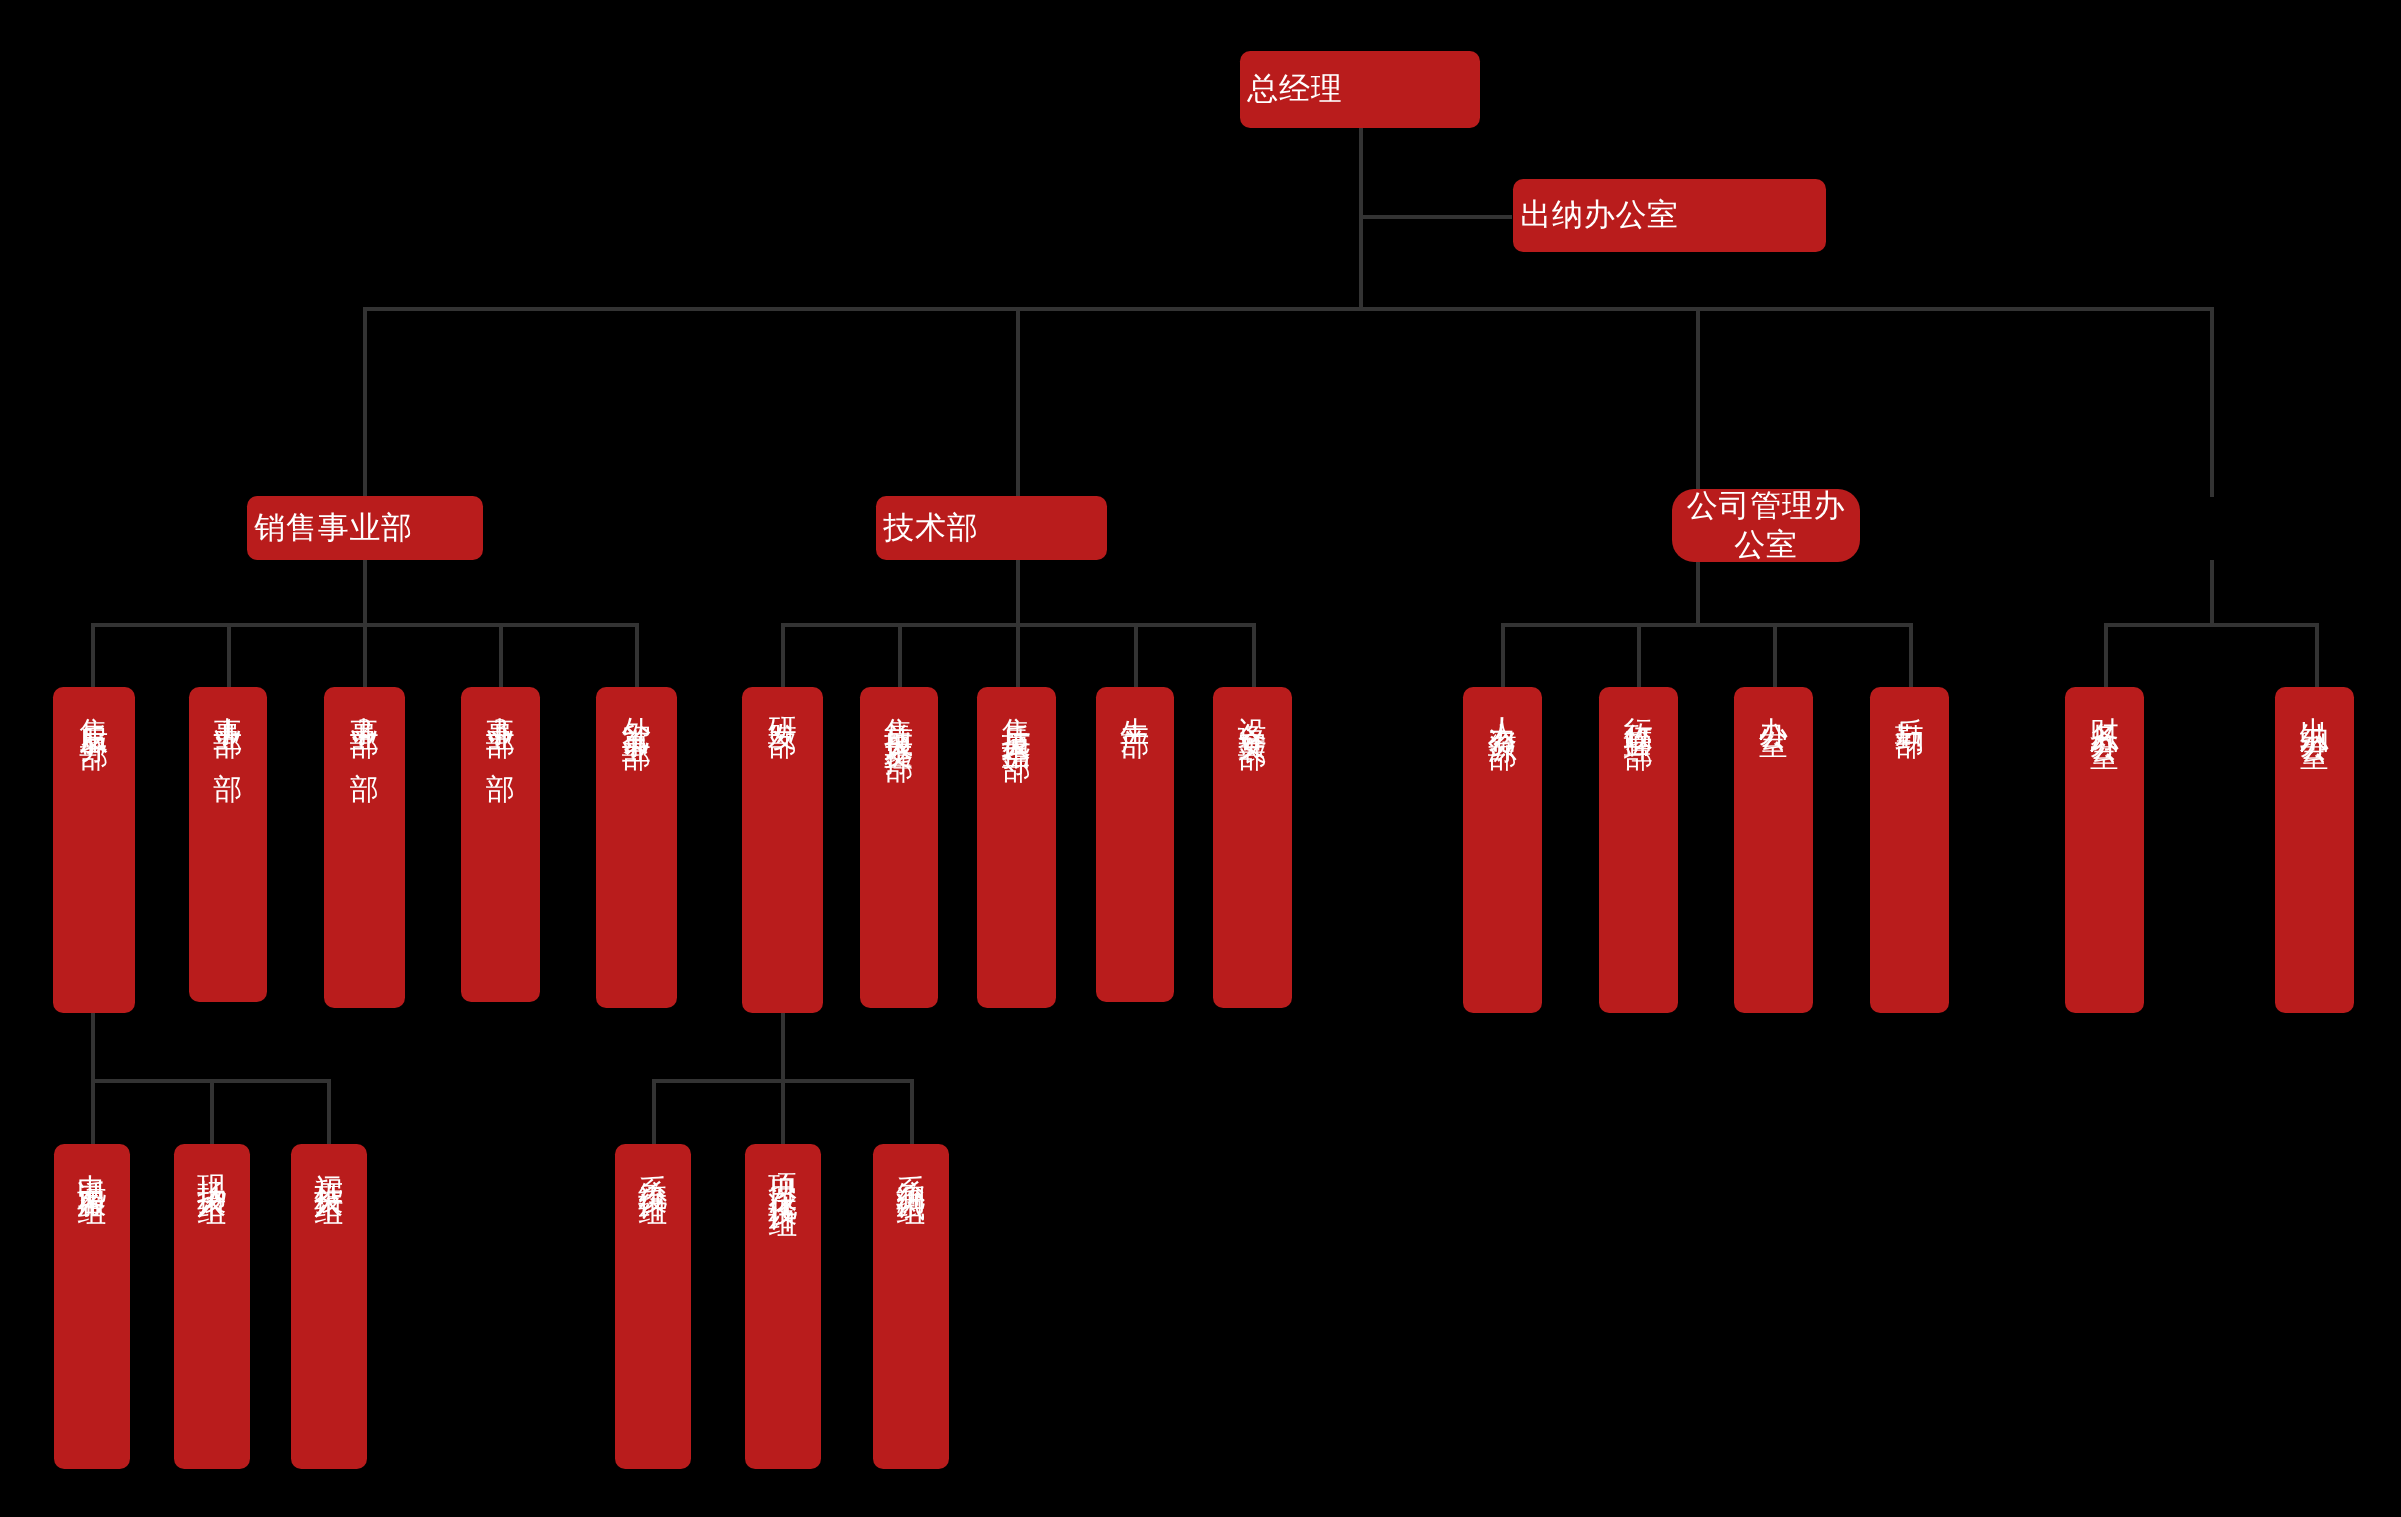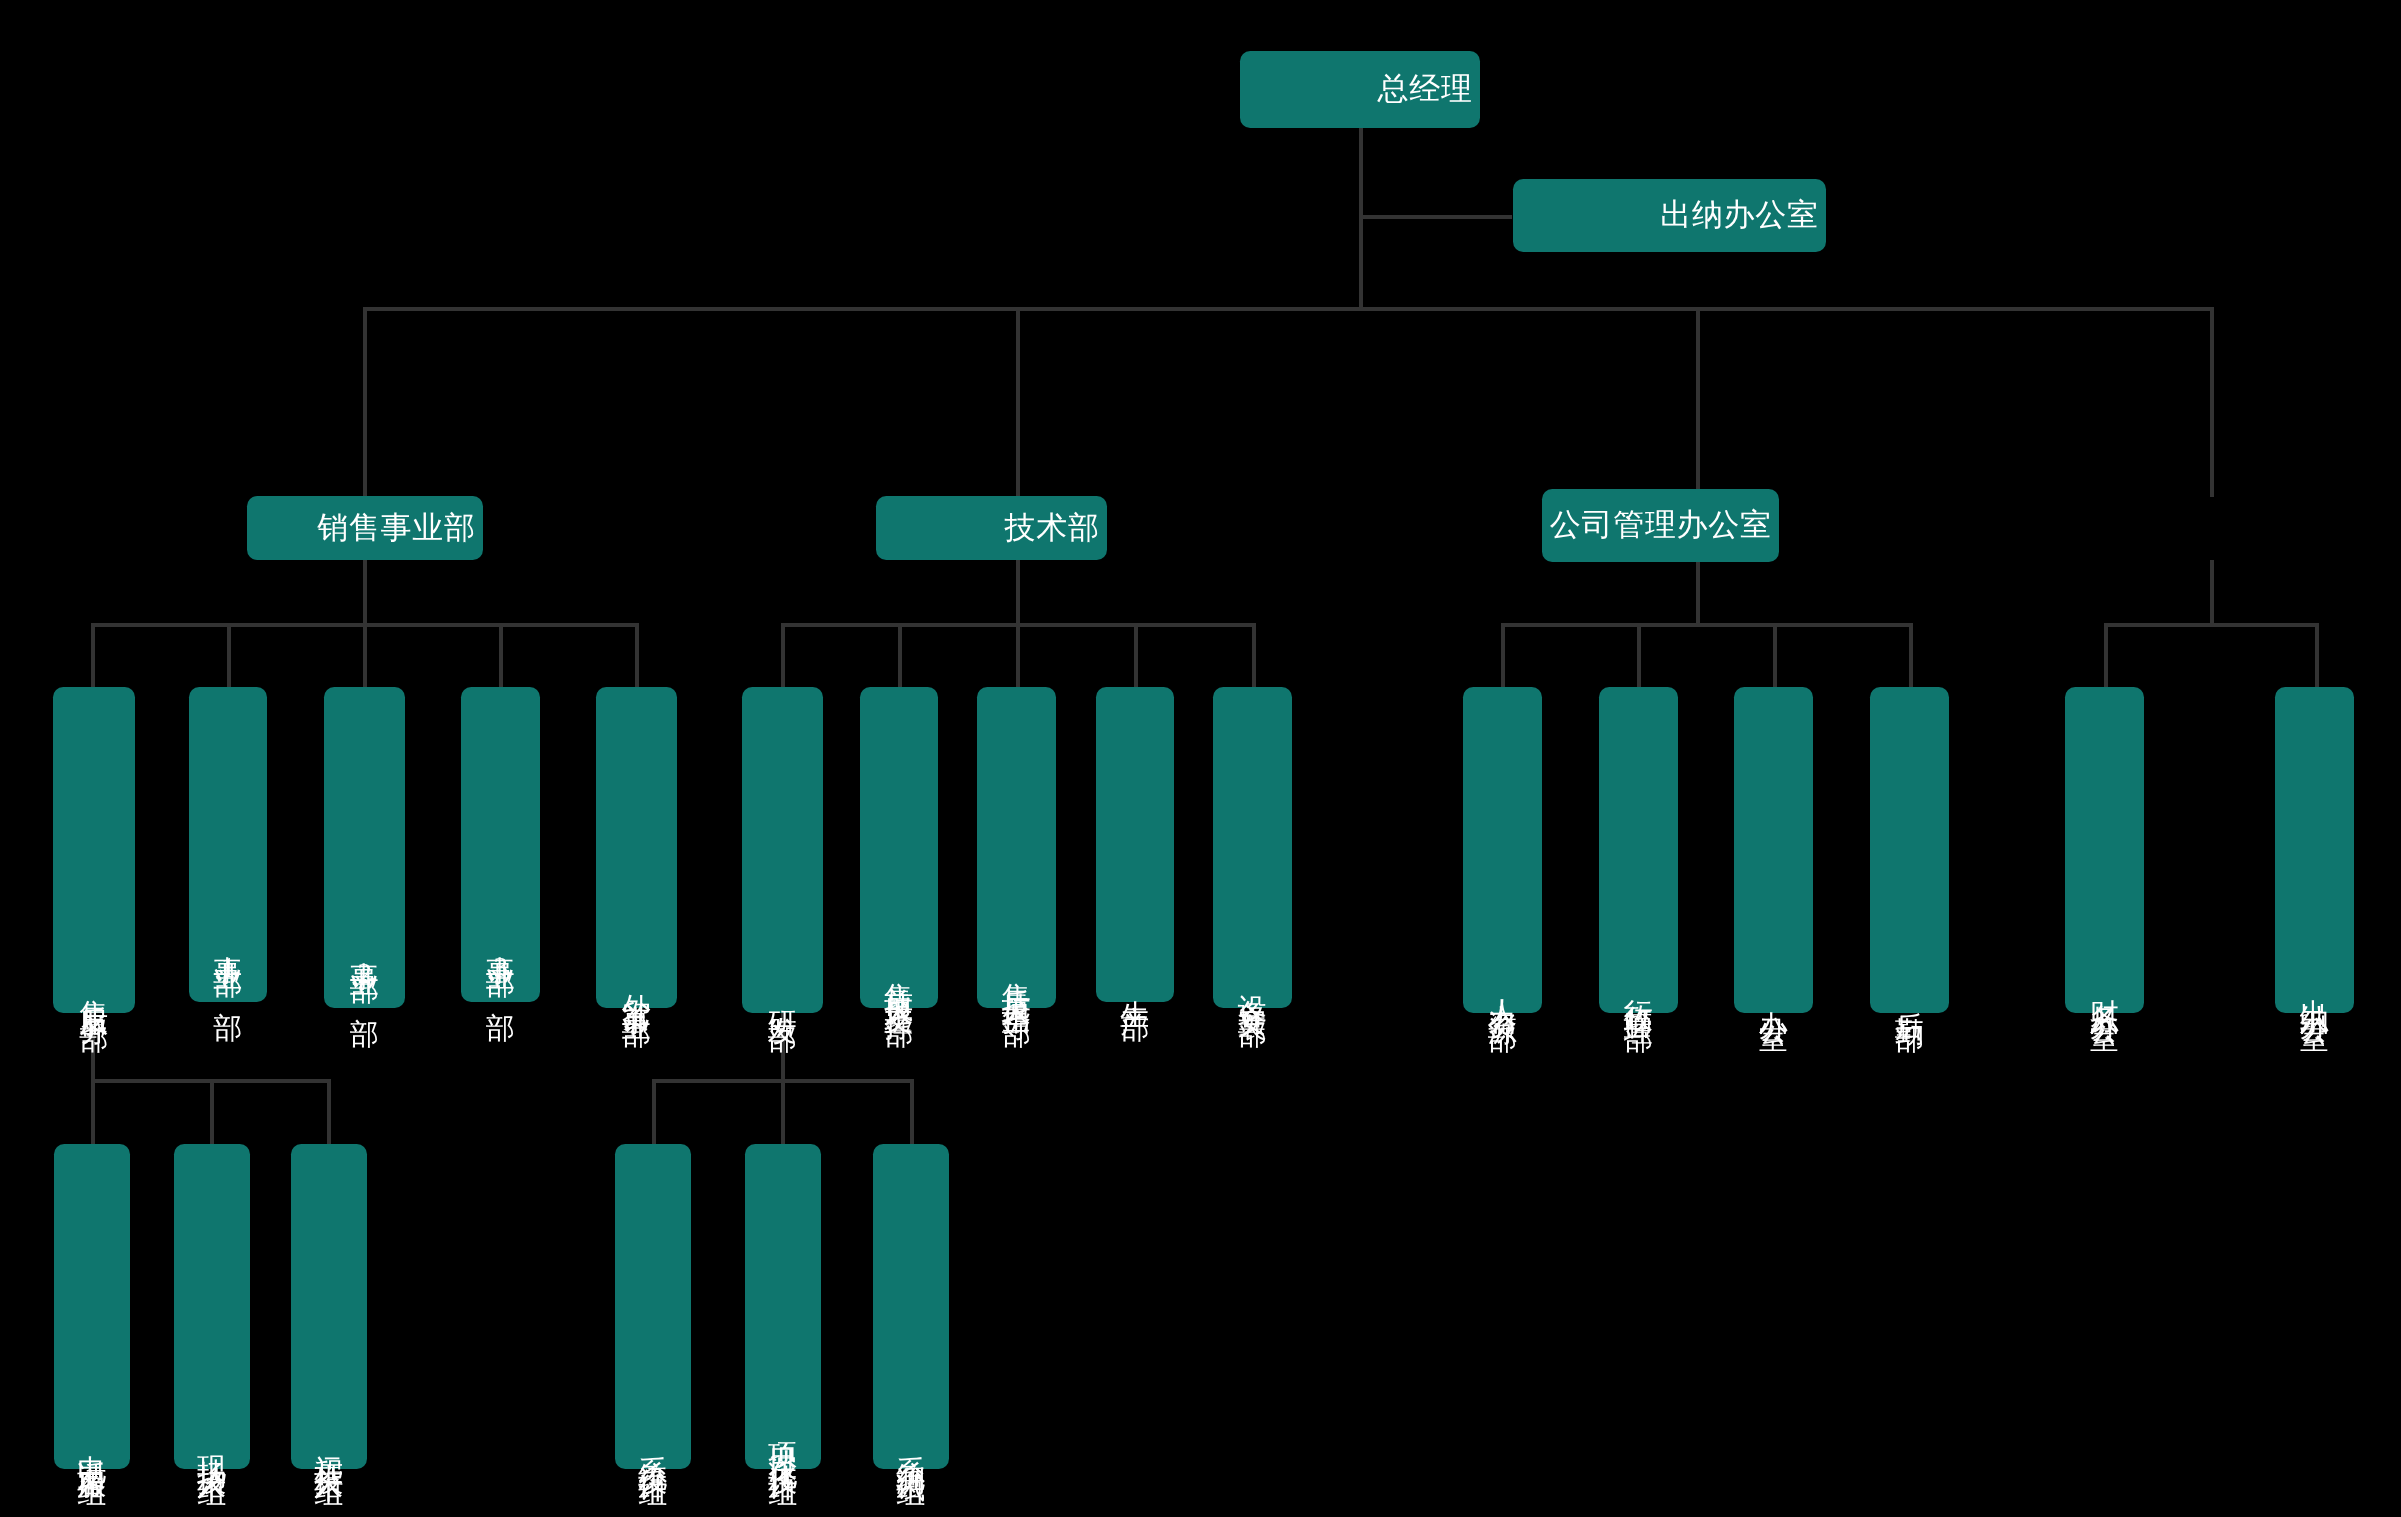--- a/index.html
+++ b/index.html
@@ -10,26 +10,26 @@
   #chart-root {
     position: relative;
     width: 2401px;
     height: 1518px;
     background: #000000;
     font-family: "Liberation Serif", "DejaVu Serif", serif;
     overflow: hidden;
   }
   .node {
     position: absolute;
-    background: #0f766e;
+    background: #b91c1c;
     color: #ffffff;
     border-radius: 10.2px;
     display: flex;
     align-items: center;
-    justify-content: flex-end;
+    justify-content: flex-start;
     text-align: center;
     box-sizing: border-box;
     z-index: 3;
     line-height: 1.25;
   }
   .node.h {
     
     font-size: 31px;
     letter-spacing: 0.7px;
     padding: 2.9px 7.3px;
@@ -120,21 +120,21 @@
   </div>
 
   <div class="node h" style="left:247px; top:496px; width:236px; height:64px;">
     <span>销售事业部</span>
   </div>
 
   <div class="node h" style="left:876px; top:496px; width:231px; height:64px;">
     <span>技术部</span>
   </div>
 
-  <div class="node h" style="left:1542px; top:489px; width:237px; height:73px;">
+  <div class="node h" style="left:1672px; top:489px; width:188px; height:73px;border-radius:22px;">
     <span>公司管理办公室</span>
   </div>
 
 
   <div class="node v" style="left:53px; top:687px; width:82px; height:326px;">
     <span class="vlabel">售后服务部</span>
   </div>
   <div class="node v" style="left:189px; top:687px; width:78px; height:315px;">
     <span class="vlabel">事业部1部</span>
   </div>

